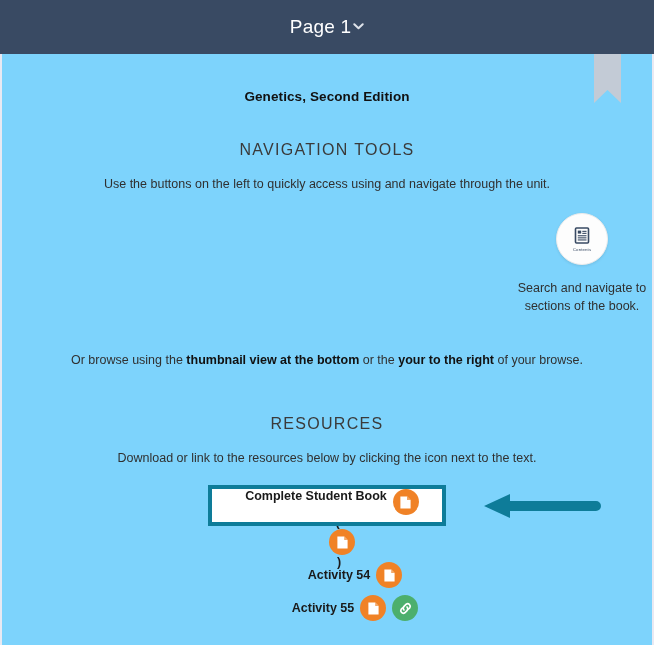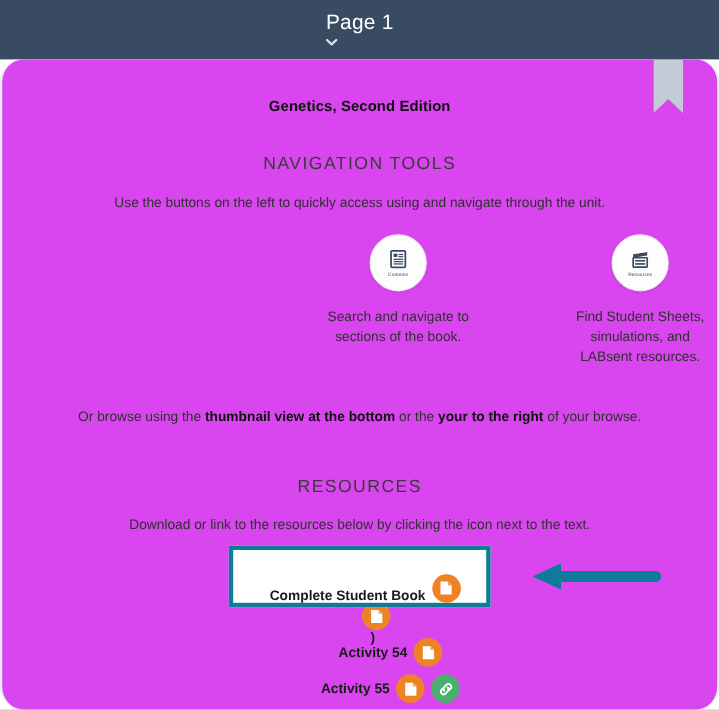--- a/index.html
+++ b/index.html
@@ -18,38 +18,36 @@
     width: 654px; height: 54px;
     background: #394a63;
     display: flex; align-items: center; justify-content: center;
   }
   .topbar-title {
     display: flex; align-items: baseline; gap: 2px;
     color: #ffffff;
     font-size: 19px;
     letter-spacing: .2px;
     cursor: pointer;
-    flex-direction: column;
   }
   .chev {
     display: inline-block;
     width: 11px; height: 11px;
     position: relative; top: -1px;
   }
   .chev svg { display: block; }
 
   
   .page-sheet {
     position: absolute; top: 54px; left: 0;
     width: 654px; height: 591px;
-    background: #d946ef;
+    background: #7dd3fc;
     border-left: 2px solid #e9e9f2;
     border-right: 2px solid #e9e9f2;
     overflow: hidden;
-    border-radius: 21px;
   }
 
   .bookmark-ribbon {
     position: absolute; top: 0; right: 31px;
     width: 27px; height: 49px;
   }
   .bookmark-ribbon svg { display: block; }
 
   .content {
     padding-top: 35px;
@@ -158,24 +156,24 @@
   .highlight-row {
     position: relative;
     display: flex;
     align-items: center;
     justify-content: center;
     height: 40px;
   }
   .highlight-box {
     border: 4px solid #0e7c99;
     background: #ffffff;
-    height: 56px;
+    height: 41px;
     padding: 0 16px 0 26px;
     display: flex;
-    align-items: flex-end;
+    align-items: flex-start;
     justify-content: center;
     min-width: 238px;
     cursor: pointer;
   }
   .arrow-annotation {
     position: absolute;
     left: 482px;
     top: 8px;
     width: 120px; height: 24px;
   }
@@ -229,35 +227,20 @@
                 <rect x="5.8" y="9.2" width="8.7" height="1.1" fill="#394a63"></rect>
                 <rect x="5.8" y="11.3" width="8.7" height="1.1" fill="#394a63"></rect>
                 <rect x="5.8" y="13.4" width="8.7" height="1.1" fill="#394a63"></rect>
               </svg>
             </span>
             <span class="tool-caption">Contents</span>
           </div>
           <div class="tool-desc">Search and navigate to sections of the book.</div>
         </div>
 
-        <div class="tool">
-          <div class="tool-circle">
-            <span class="tool-glyph">
-              <svg width="20" height="20" viewBox="0 0 20 20">
-                <path d="M3.6 5.2 L16.4 3.1 L16.4 6.2 L3.6 8.3 Z" fill="#394a63"></path>
-                <path d="M5.6 4.9 L6.6 3.4 M8.4 4.5 L9.4 3.0 M11.2 4.0 L12.2 2.6 M14.0 3.6 L15.0 2.2" stroke="#ffffff" stroke-width="0.9"></path>
-                <rect x="3.6" y="8.3" width="12.8" height="8.6" rx="0.6" fill="none" stroke="#394a63" stroke-width="1.5"></rect>
-                <rect x="5.4" y="10.3" width="9.2" height="1.5" fill="#394a63"></rect>
-                <rect x="5.4" y="13.2" width="9.2" height="1.5" fill="#394a63"></rect>
-              </svg>
-            </span>
-            <span class="tool-caption">Resources</span>
-          </div>
-          <div class="tool-desc">Find Student Sheets, simulations, and LABsent resources.</div>
-        </div>
 
 
       </div>
 
       <div class="browse-line">
         <span>Or browse using the </span><b>thumbnail view at the bottom</b><span> or the </span><b>your to the right</b><span> of your browse.</span>
       </div>
     </div>
 
     <div class="resources-block">

